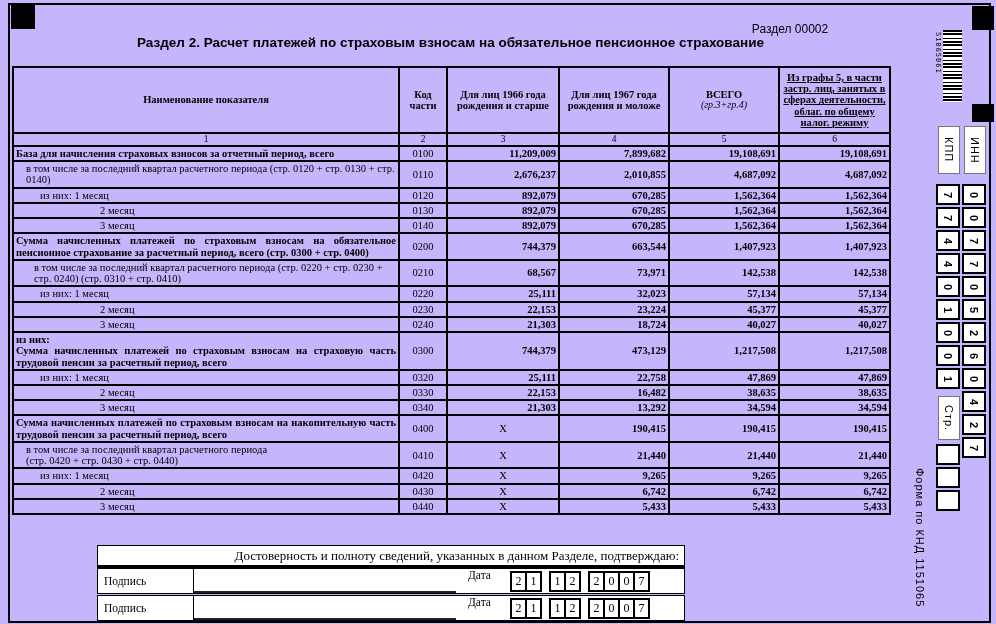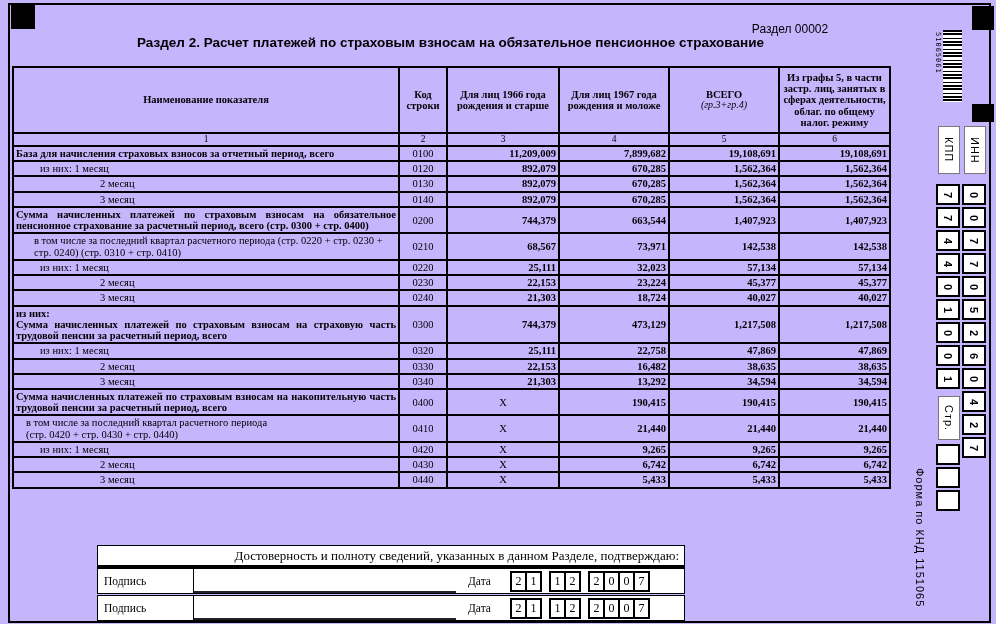--- a/index.html
+++ b/index.html
@@ -12,21 +12,21 @@
   .section-label{position:absolute;left:700px;top:22px;width:180px;text-align:center;
                  font:12px "Liberation Sans",sans-serif;}
   .doc-title{position:absolute;left:12px;top:35px;width:877px;text-align:center;
              font:bold 13.5px "Liberation Sans",sans-serif;}
   .rub-note{position:absolute;left:12px;top:53px;width:862px;text-align:right;font-size:11px;}
 
   table.main{position:absolute;left:12px;top:66px;border-collapse:collapse;table-layout:fixed;width:877px;}
   table.main td,table.main th{border:2px solid #000;font-size:10.5px;line-height:1.07;
         padding:1px 2px;vertical-align:middle;overflow:hidden;}
   tr.hrow th{height:62px;font-weight:bold;text-align:center;vertical-align:middle;}
-  th.h6{font-size:9.5px;}
+  th.h6{font-size:9.5px;text-decoration:underline;}
   .vsego-sub{font-style:italic;font-weight:normal;font-size:10px;display:block;}
   tr.numrow td{height:11px;font-size:9.5px;text-align:center;padding:0;line-height:1;}
   td.name{text-align:left;padding-left:4px;white-space:pre-line;}
   td.name.b{font-weight:bold;text-align:justify;}
   td.name.i1{padding-left:26px;}
   td.name.i2{padding-left:86px;}
   td.name.ix{padding-left:12px;}
   td.name.im{padding-left:20px;border-radius:13px;}
   td.code{text-align:center;}
   td.num{text-align:right;padding-right:10px;font-weight:bold;}
@@ -44,21 +44,21 @@
   .form-code{position:absolute;left:914px;top:468px;writing-mode:vertical-rl;
              font:11px "Liberation Sans",sans-serif;letter-spacing:1px;}
   .bc-num{position:absolute;left:-2px;top:2px;writing-mode:vertical-rl;
           font:7px "DejaVu Sans Mono",monospace;letter-spacing:1px;}
   .bc-stripes{position:absolute;left:7px;top:0;width:19px;height:72px;
       background:repeating-linear-gradient(to bottom,#000 0 2px,#fff 2px 3px,#000 3px 5px,#fff 5px 8px,#000 8px 9px,#fff 9px 11px);}
 
   
   .sigbox{position:absolute;left:97px;width:588px;border:1px solid #000;background:#fff;box-sizing:border-box;}
   .sig-statement{font-size:13px;padding:2px 5px 1px 5px;border-bottom:4px solid #000000;text-align:right;}
-  .sig-row{display:flex;align-items:center;height:24px;}
+  .sig-row{display:flex;height:24px;}
   .sig-label{width:96px;height:100%;border-right:1px solid #000;display:flex;align-items:center;
              padding-left:6px;box-sizing:border-box;font-size:11.5px;}
   .sig-input{width:262px;height:100%;border-bottom:2px solid #222;box-sizing:border-box;}
   .sig-date-label{font-size:11.5px;margin-left:12px;width:38px;}
   .date-boxes{display:flex;align-items:center;margin-left:4px;}
   .dgroup{display:flex;margin-right:9px;}
   .datebox{width:17px;height:21px;border:2px solid #000;box-sizing:border-box;margin-right:-2px;
            display:flex;align-items:center;justify-content:center;font-size:12px;background:#fff;}
 </style>
 </head>
@@ -78,21 +78,21 @@
       <col style="width:386px">
         <col style="width:48px">
         <col style="width:112px">
       <col style="width:110px">
         <col style="width:110px">
         <col style="width:111px">
     </colgroup>
     <tbody>
         <tr class="hrow">
       <th>Наименование показателя</th>
-      <th>Код строки</th>
+      <th>Код части</th>
       <th>Для лиц 1966 года рождения и старше</th>
       <th>Для лиц 1967 года рождения и моложе</th>
       <th><span>ВСЕГО</span><span class="vsego-sub">(гр.3+гр.4)</span></th>
       <th class="h6">Из графы 5, в части застр. лиц, занятых в сферах деятельности, облаг. по общему налог. режиму</th>
     </tr>
     <tr class="numrow">
       <td>1</td>
       <td>2</td>
       <td>3</td>
       <td>4</td>
@@ -102,20 +102,28 @@
 
     <tr>
       <td class="name b">База для начисления страховых взносов за отчетный период, всего</td>
       <td class="code">0100</td>
       <td class="num">11,209,009</td>
       <td class="num">7,899,682</td>
       <td class="num">19,108,691</td>
       <td class="num">19,108,691</td>
     </tr>
     <tr>
+      <td class="name ix">в том числе за последний квартал расчетного периода (стр. 0120 + стр. 0130 + стр. 0140)</td>
+      <td class="code">0110</td>
+      <td class="num">2,676,237</td>
+      <td class="num">2,010,855</td>
+      <td class="num">4,687,092</td>
+      <td class="num">4,687,092</td>
+    </tr>
+    <tr>
       <td class="name i1">из них: 1 месяц</td>
       <td class="code">0120</td>
       <td class="num">892,079</td>
       <td class="num">670,285</td>
       <td class="num">1,562,364</td>
       <td class="num">1,562,364</td>
     </tr>
     <tr>
       <td class="name i2">2 месяц</td>
       <td class="code">0130</td>

